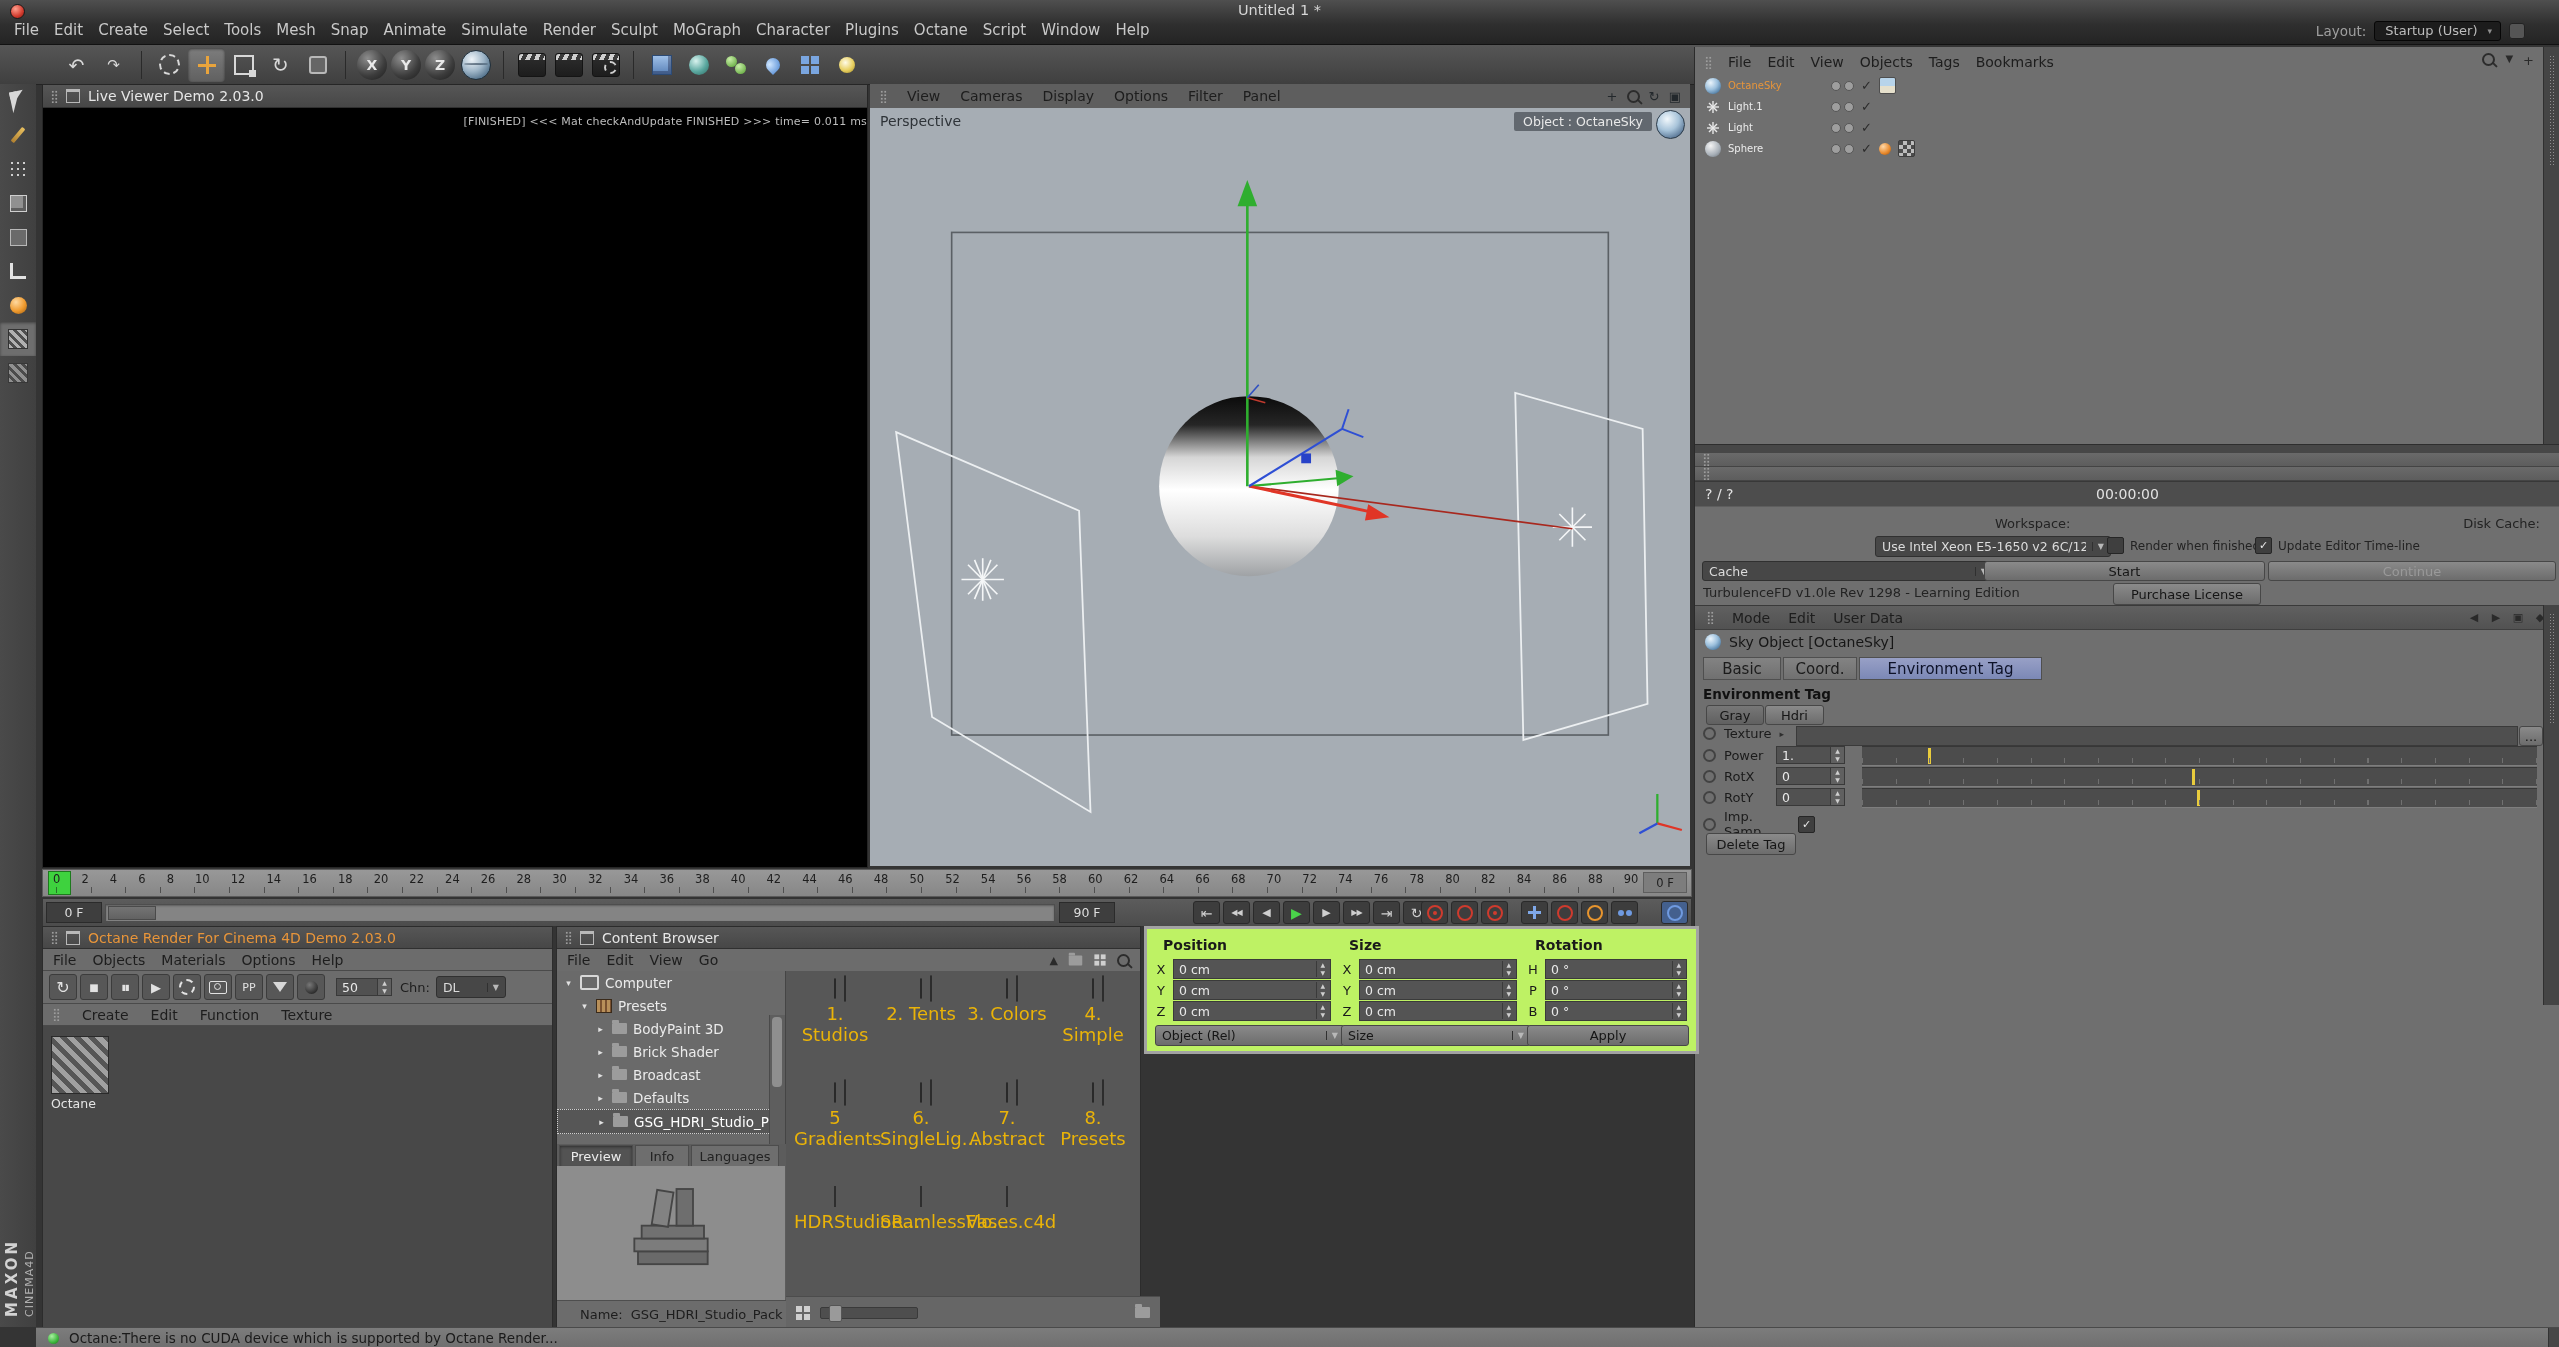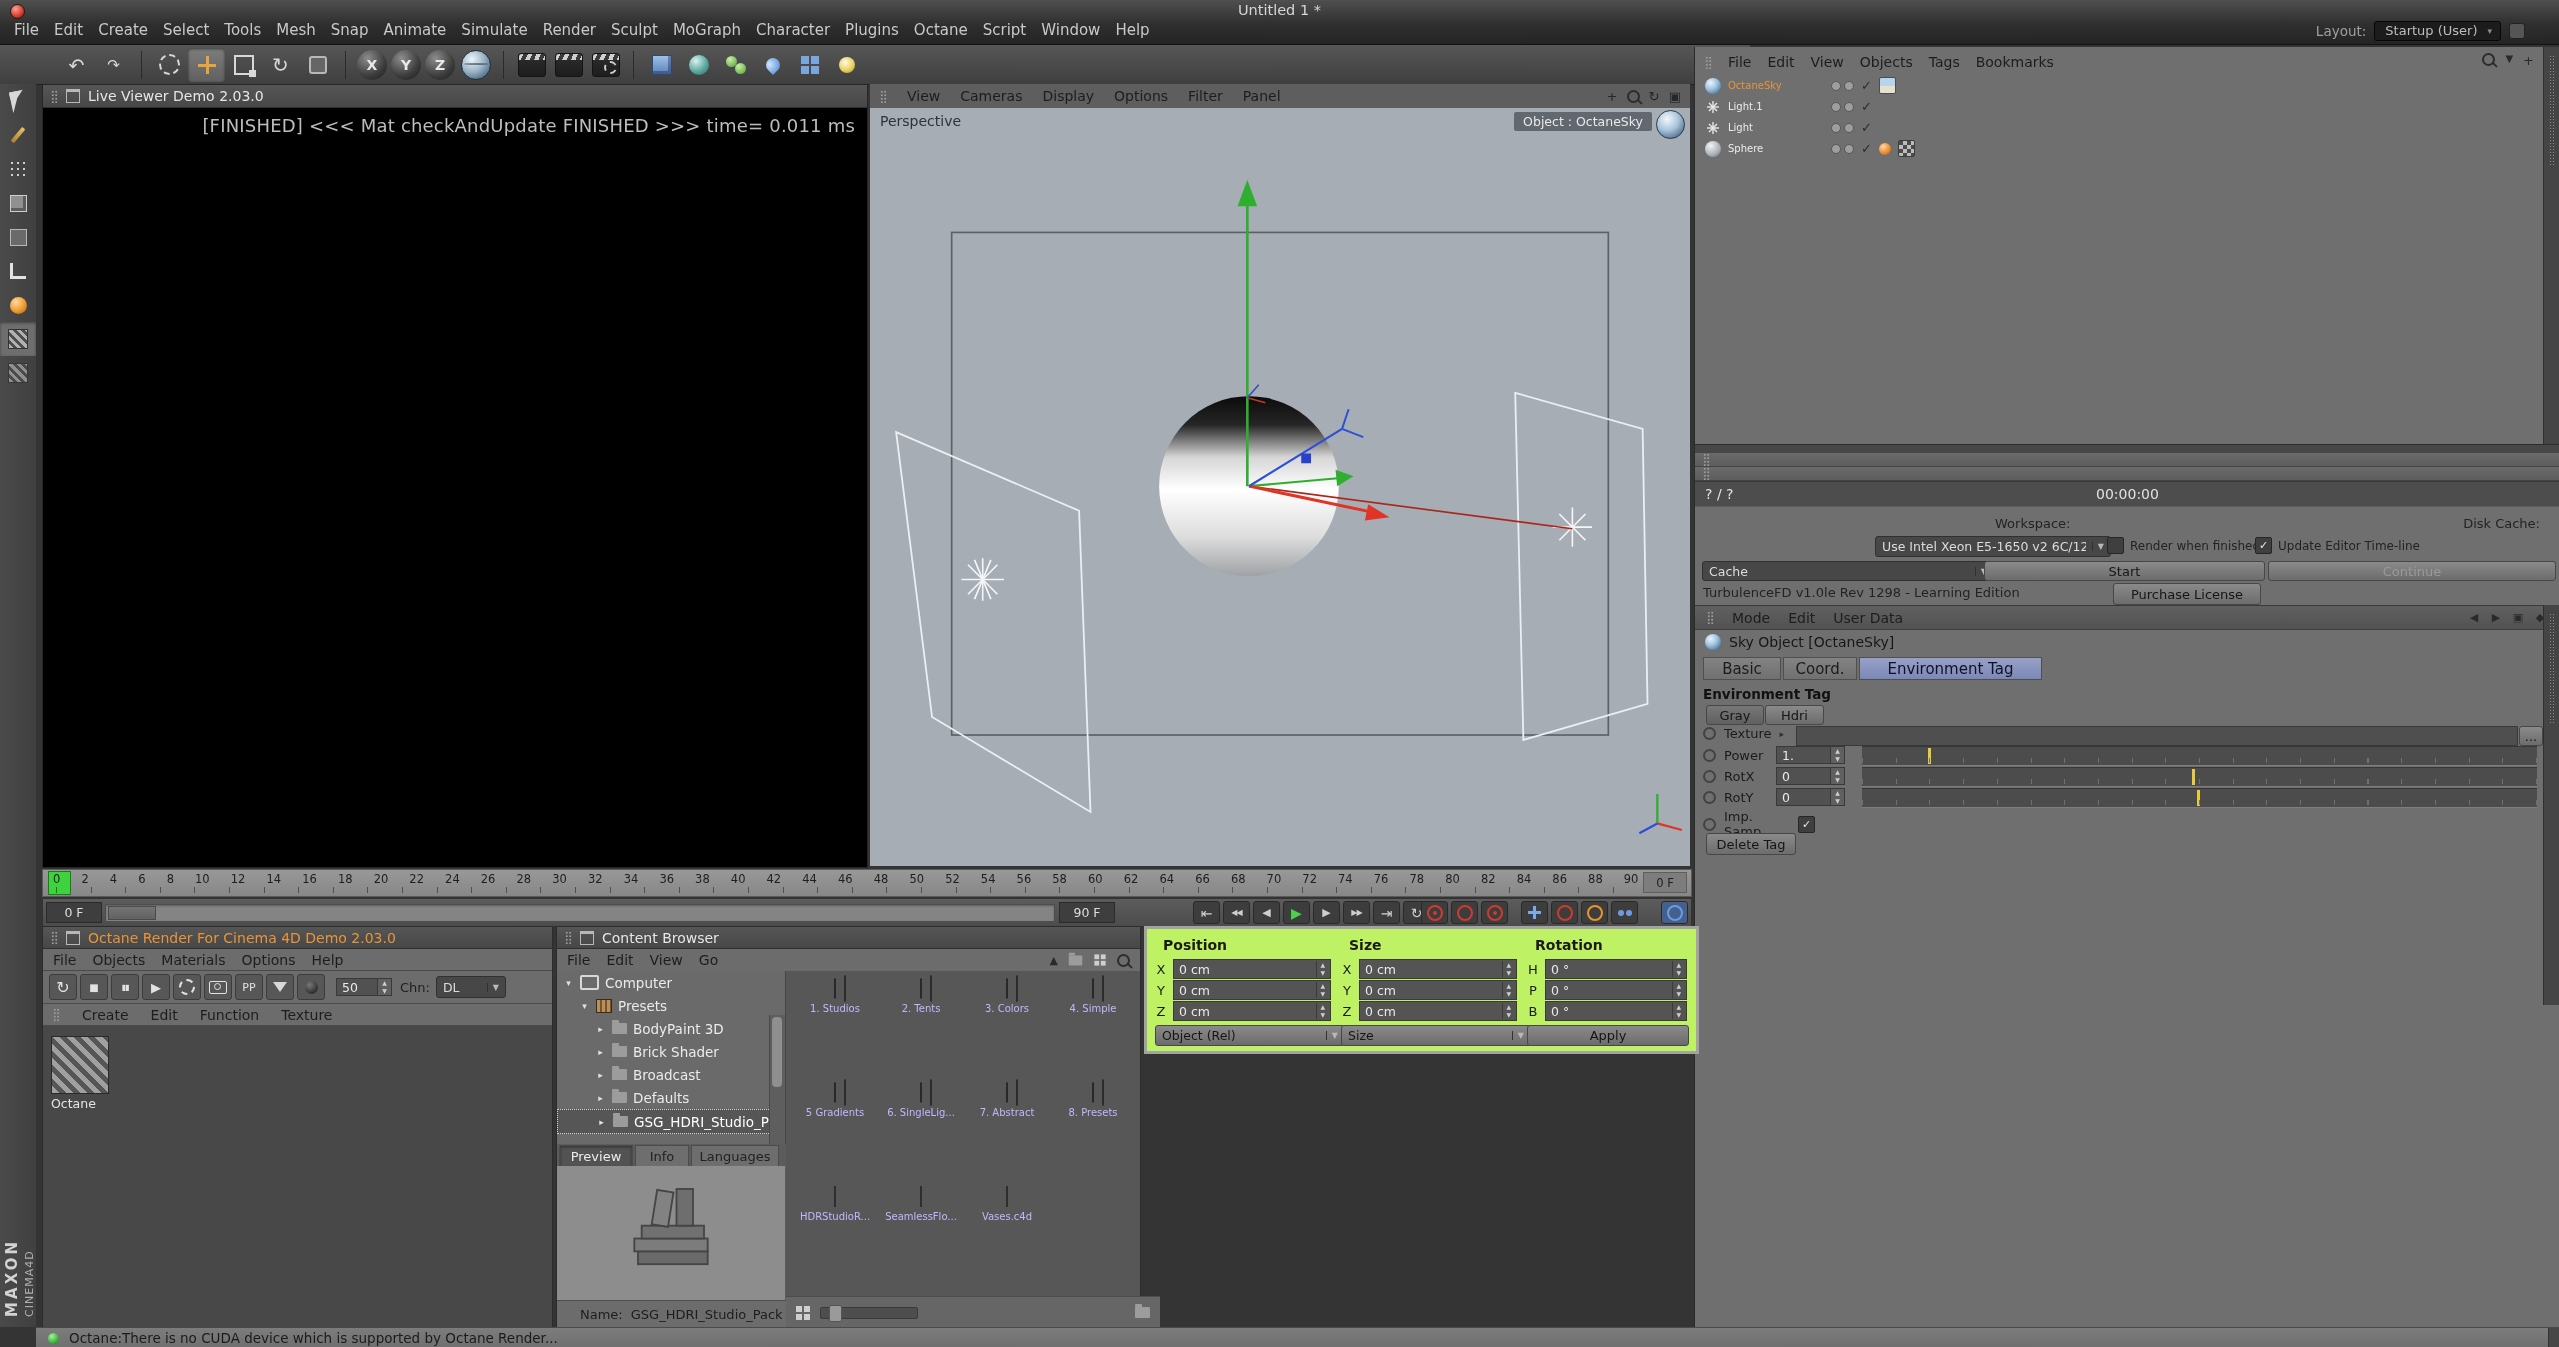--- a/index.html
+++ b/index.html
@@ -87,21 +87,21 @@
   .grip-v{width:7px;height:13px;background:radial-gradient(#9d9d9d 32%,transparent 34%) 0 0/3.5px 3.5px;flex:none}
   .menu-row{display:flex;align-items:center;gap:20px;font-size:14px;color:#1d1d1d;padding-left:10px}
   .menu-row [data-name="menu-item"]{white-space:nowrap}
   .win-ico{width:12px;height:10px;border:1px solid #b8b8b8;border-top:3px solid #b8b8b8;flex:none}
   .lens{width:9px;height:9px;border:2px solid #2c2c2c;border-radius:50%;position:relative;flex:none}
   .lens::after{content:"";position:absolute;width:6px;height:2px;background:inherit;border-radius:1px;right:-5px;bottom:-2px;transform:rotate(45deg);background:#2c2c2c}
 
   
   #live-viewer{left:42px;top:84px;width:824px;height:782px;background:#000;border:1px solid #262626}
   #lv-head{height:22px}
-  #lv-status{text-align:right;padding:7px 12px;font-size:18px;color:#bdbdbd;letter-spacing:.2px}
+  #lv-status{text-align:right;padding:7px 0;font-size:11px;color:#bdbdbd;letter-spacing:.2px}
 
   
   #viewport{left:870px;top:84px;width:820px;height:782px;background:#5e5e5e}
   #vp-menus{height:24px}
   #vp-content{position:absolute;left:0;top:24px;right:0;bottom:0;background:#a6adb4;overflow:hidden}
   #vp-label{left:10px;top:5px;font-size:14px;color:#2e3338}
   #vp-objlabel{right:38px;top:4px;background:rgba(42,48,54,.55);color:#e9e9e9;font-size:12.5px;padding:2px 9px;border-radius:2px}
   #vp-globe{right:5px;top:2px;width:27px;height:27px;border-radius:50%;
     background:radial-gradient(circle at 38% 30%,#f2f8fc,#a8c4da 45%,#537090 82%,#32485c);border:1px solid #2b3a48}
   .vp-corner-ico{width:18px;height:18px;display:flex;align-items:center;justify-content:center;color:#23282c;font-size:13px}
@@ -223,21 +223,21 @@
   .cbtab{height:21px;border:1px solid #4c4c4c;background:#6e6e6e;color:#222;font-size:13px;display:flex;align-items:center;justify-content:center;margin-right:2px}
   .cbtab.active{background:#535353;color:#ededed;box-shadow:inset 0 1px 3px rgba(0,0,0,.45)}
   #cb-preview{position:absolute;left:0;top:239px;width:228px;height:134px;background:#8d8d8d;display:flex;align-items:center;justify-content:center}
   #cb-name{position:absolute;left:0;top:373px;width:228px;height:27px;background:#6c6c6c;border-top:1px solid #4e4e4e;
     display:flex;align-items:center;gap:8px;padding-left:23px;font-size:13px;color:#1d1d1d}
   #cb-grid{position:absolute;left:229px;top:44px;width:354px;height:325px;background:#575757}
   .cell{position:absolute;width:82px;text-align:center}
   .cab{width:60px;height:52px;margin:0 auto;border-radius:5px;background:linear-gradient(#545454,#383838);border:1px solid #292929;position:relative}
   .cab::before,.cab::after{content:"";position:absolute;left:9px;right:9px;height:14px;background:linear-gradient(#6e6e6e,#484848);border:1px solid #2c2c2c;border-radius:2px}
   .cab::before{top:7px}.cab::after{bottom:7px}
-  .cell .lbl{display:block;margin-top:5px;font-size:10px;color:#c4b5fd}
+  .cell .lbl{display:block;margin-top:5px;font-size:18px;color:#eab308}
   .filethumb{width:70px;height:60px;margin:0 auto;border:1px solid #2e2e2e}
   .th-hdr{background:radial-gradient(circle at 50% 42%,#d0d0d0 0 16%,#606060 42%,#161616 78%)}
   .th-seam{background:linear-gradient(#ffffff,#a8a8a8)}
   .th-vases{background:
     radial-gradient(circle at 30% 58%,#ecd84e 0 13%,transparent 14%),
     radial-gradient(circle at 56% 44%,#d4e48a 0 11%,transparent 12%),
     linear-gradient(160deg,#1d4a38,#4e8a4e 55%,#9cc060)}
   #cb-footer{position:absolute;left:229px;top:369px;width:354px;height:31px;background:#666;border-top:1px solid #4c4c4c;display:flex;align-items:center;gap:10px;padding:0 10px}
   .gridview-ico{width:14px;height:14px;background:
     linear-gradient(#cfcfcf,#cfcfcf) 0 0/6px 6px no-repeat,

